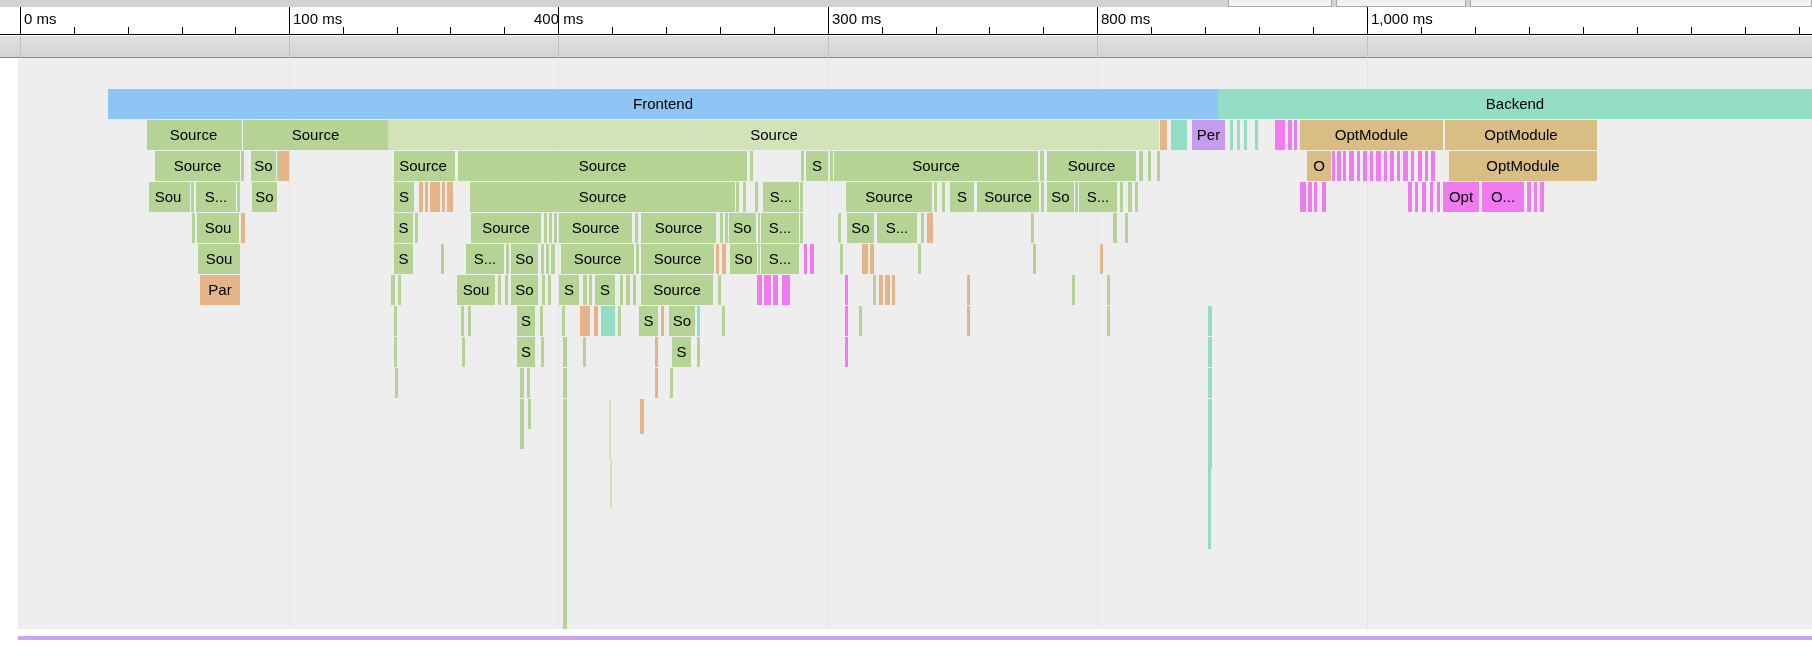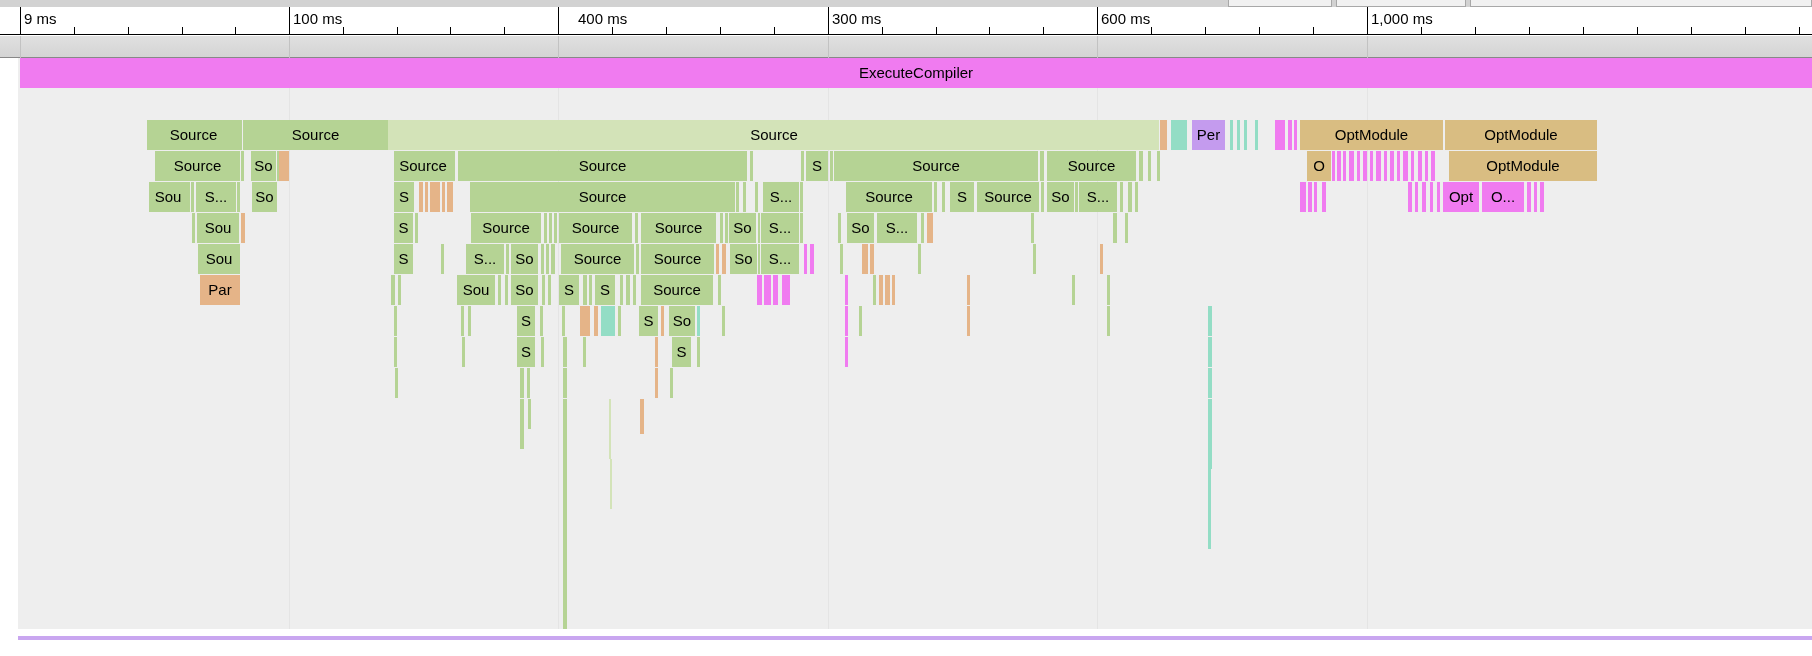--- a/index.html
+++ b/index.html
@@ -39,29 +39,29 @@
 <div id="app">
 
   <div id="chrome">
       <div class="chrome-tab" style="left: 1228px; width: 104px;"></div>
       <div class="chrome-tab" style="left: 1336px; width: 130px;"></div>
       <div class="chrome-tab" style="left: 1470px; width: 342px;"></div>
     </div>
 
   <div id="ruler">
       <div class="major" style="left: 20px;"></div>
-      <div class="tlabel" style="left: 20px;">9 ms</div>
+      <div class="tlabel" style="left: 20px;">0 ms</div>
       <div class="major" style="left: 289px;"></div>
       <div class="tlabel" style="left: 289px;">100 ms</div>
       <div class="major" style="left: 558px;"></div>
-      <div class="tlabel" style="left: 574px; text-align: right;">400 ms</div>
+      <div class="tlabel" style="left: 530px; text-align: right;">400 ms</div>
       <div class="major" style="left: 828px;"></div>
       <div class="tlabel" style="left: 828px;">300 ms</div>
       <div class="major" style="left: 1097px;"></div>
-      <div class="tlabel" style="left: 1097px;">600 ms</div>
+      <div class="tlabel" style="left: 1097px;">800 ms</div>
       <div class="major" style="left: 1367px;"></div>
       <div class="tlabel" style="left: 1367px;">1,000 ms</div>
       <div class="minor" style="left: 74px;"></div>
       <div class="minor" style="left: 128px;"></div>
       <div class="minor" style="left: 182px;"></div>
       <div class="minor" style="left: 235px;"></div>
       <div class="minor" style="left: 343px;"></div>
       <div class="minor" style="left: 397px;"></div>
       <div class="minor" style="left: 450px;"></div>
       <div class="minor" style="left: 504px;"></div>
@@ -262,22 +262,25 @@
       <div class="fr" style="left: 1208px; top: 310px; width: 4px; height: 30px; background: rgb(147, 221, 197);"></div>
       <div class="fr" style="left: 520px; top: 341px; width: 4px; height: 50px; background: rgb(181, 211, 148);"></div>
       <div class="fr" style="left: 528px; top: 341px; width: 3px; height: 30px; background: rgb(181, 211, 148);"></div>
       <div class="fr" style="left: 563px; top: 341px; width: 4px; height: 110px; background: rgb(181, 211, 148);"></div>
       <div class="fr" style="left: 640px; top: 341px; width: 4px; height: 35px; background: rgb(229, 180, 136);"></div>
       <div class="fr" style="left: 609px; top: 341px; width: 2px; height: 60px; background: rgb(211, 227, 184);"></div>
       <div class="fr" style="left: 1208px; top: 341px; width: 4px; height: 70px; background: rgb(147, 221, 197);"></div>
       <div class="fr" style="left: 563px; top: 451px; width: 4px; height: 120px; background: rgb(181, 211, 148);"></div>
       <div class="fr" style="left: 610px; top: 401px; width: 2px; height: 50px; background: rgb(211, 227, 184);"></div>
       <div class="fr" style="left: 1208px; top: 411px; width: 3px; height: 80px; background: rgb(147, 221, 197);"></div>
-      <div class="fr" style="left: 20px; top: 0px; width: 1792px; height: 30px; background: rgb(240, 123, 240);">
-        <span style="line-height: 30px;">ExecuteCompiler</span>
+      <div class="fr" style="left: 108px; top: 31px; width: 1110px; height: 30px; background: rgb(143, 197, 245);">
+        <span style="line-height: 30px;">Frontend</span>
+      </div>
+      <div class="fr" style="left: 1218px; top: 31px; width: 594px; height: 30px; background: rgb(147, 221, 197);">
+        <span style="line-height: 30px;">Backend</span>
       </div>
       <div class="fr" style="left: 147px; top: 62px; width: 93px; height: 30px; background: rgb(181, 211, 148);">
         <span style="line-height: 30px;">Source</span>
       </div>
       <div class="fr" style="left: 243px; top: 62px; width: 145px; height: 30px; background: rgb(181, 211, 148);">
         <span style="line-height: 30px;">Source</span>
       </div>
       <div class="fr" style="left: 389px; top: 62px; width: 770px; height: 30px; background: rgb(211, 227, 184);">
         <span style="line-height: 30px;">Source</span>
       </div>

